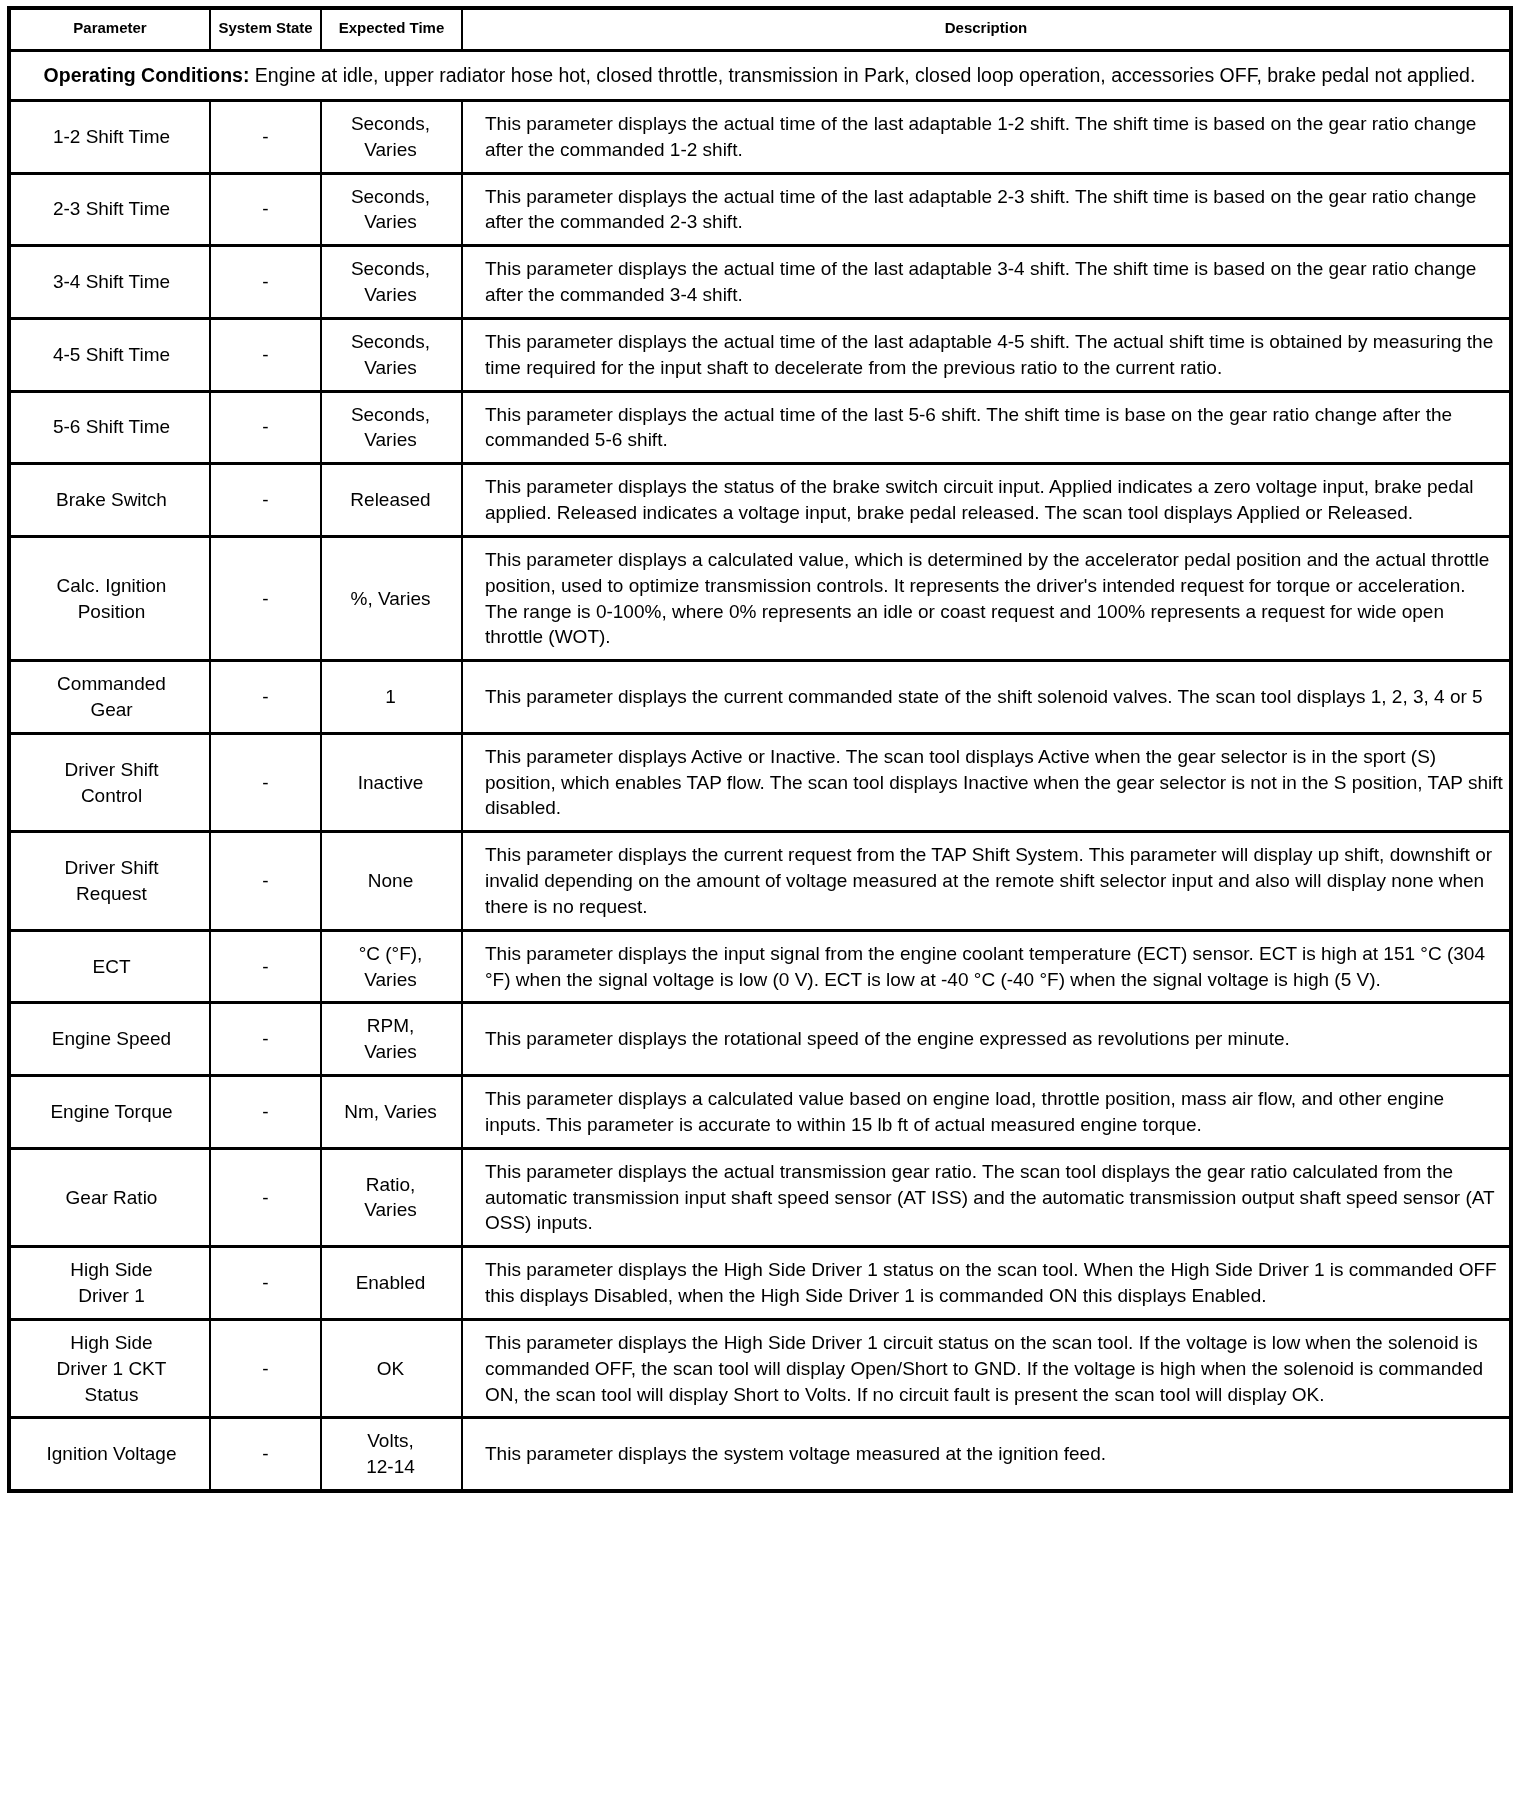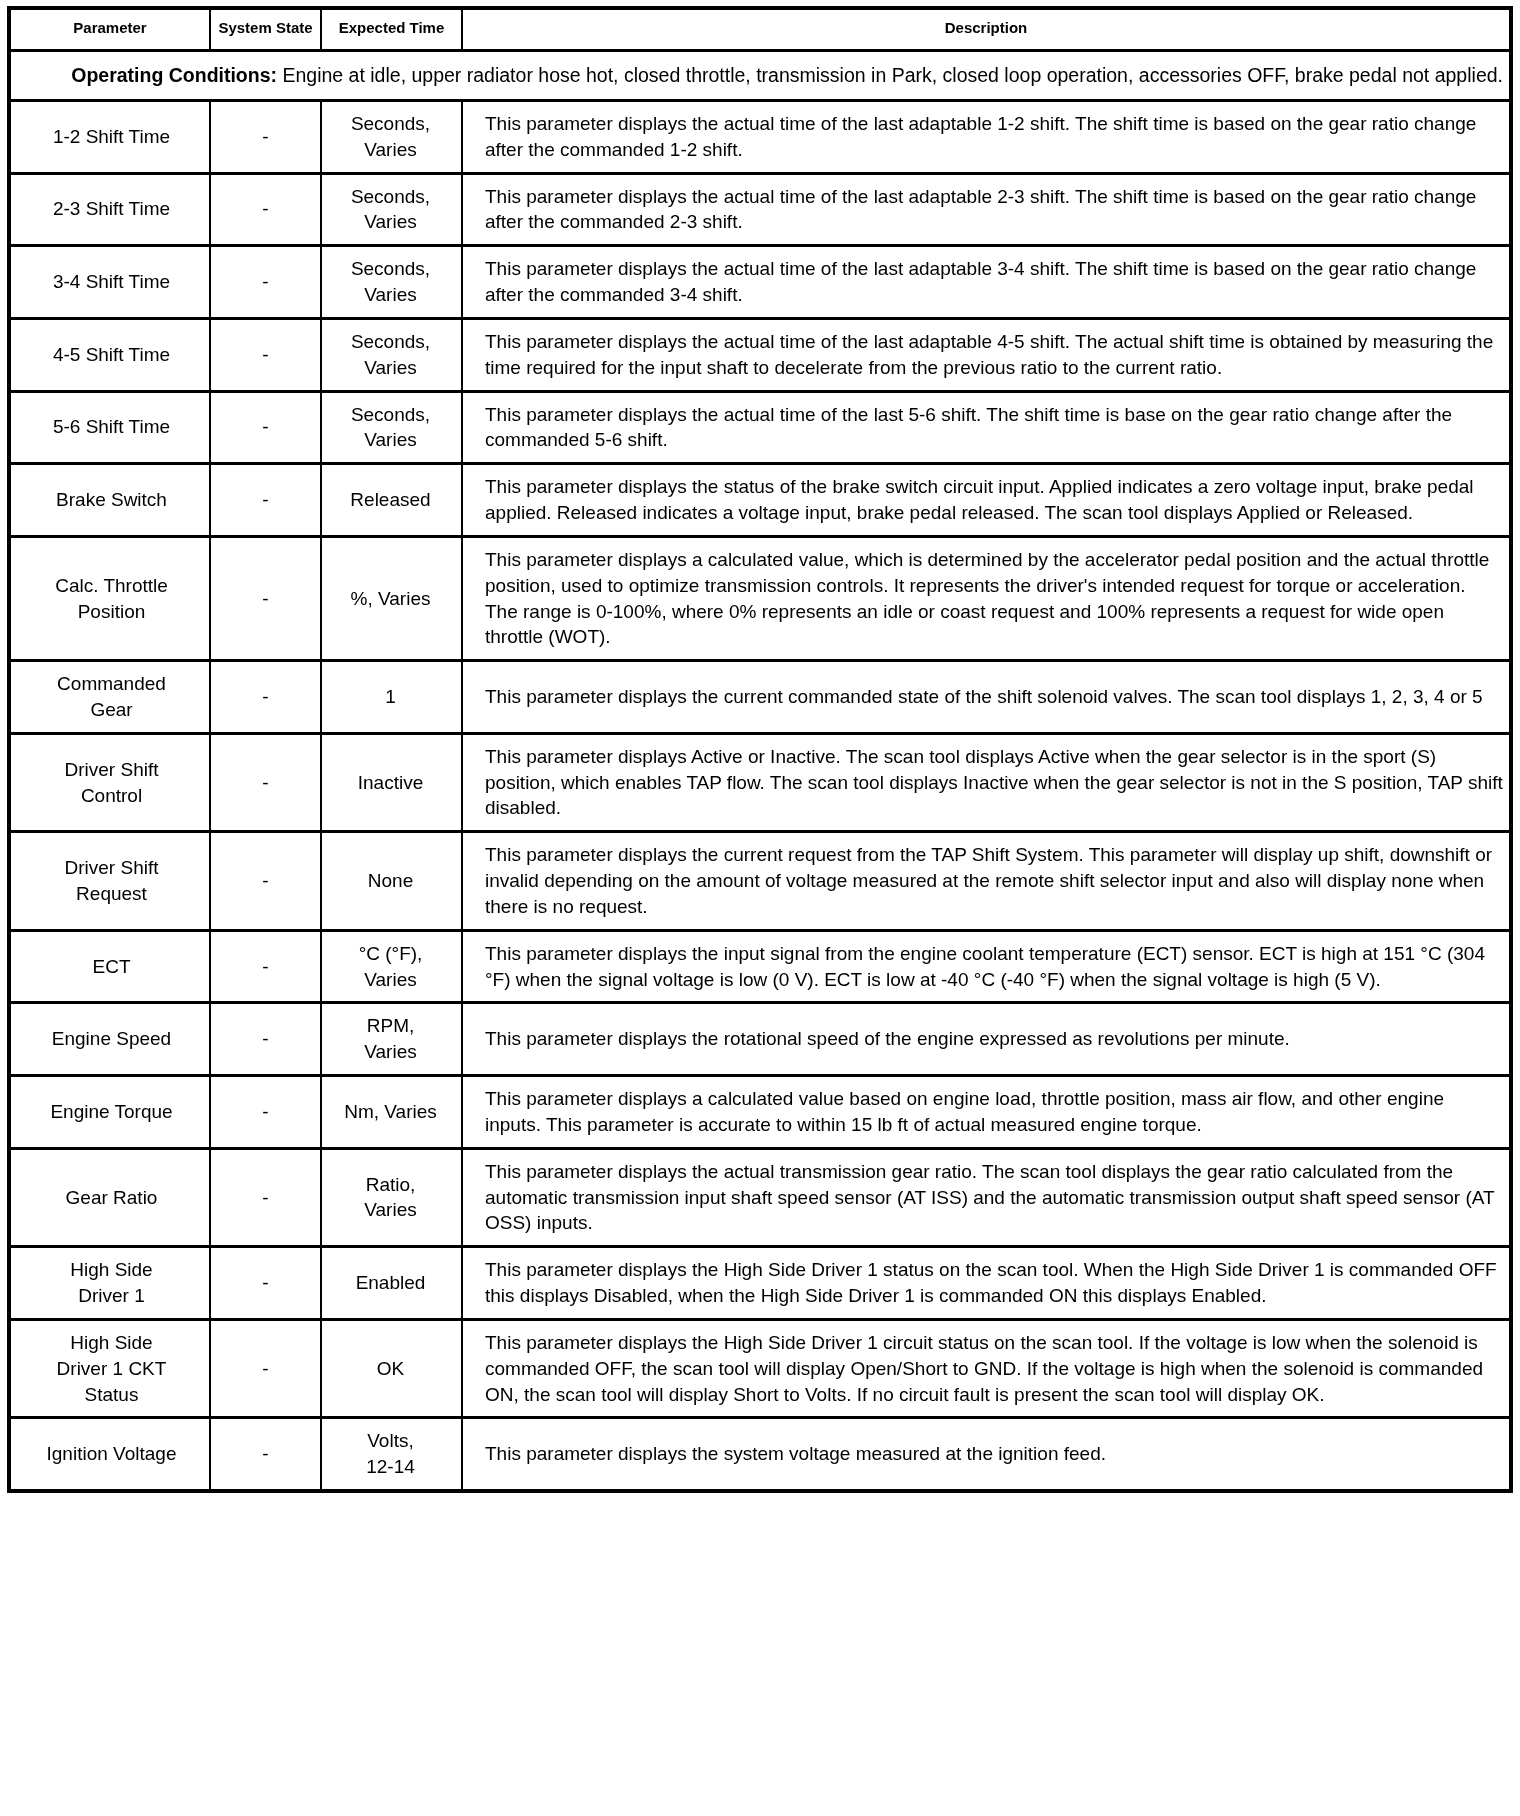--- a/index.html
+++ b/index.html
@@ -51,21 +51,21 @@
     padding-left: 0;
     padding-right: 2px;
     white-space: pre-line;
   }
   td.desc {
     text-align: left;
     padding-left: 22px;
     padding-right: 6px;
   }
   td.opcond {
-    text-align: right;
+    text-align: center;
     padding: 10px 6px 10px 5px;
     font-size: 19.5px;
   }
   .oc-label { font-weight: bold; }
 </style>
 </head>
 <body>
 
 <div class="page">
 
@@ -126,21 +126,21 @@
 Varies</td>
         <td class="desc">This parameter displays the actual time of the last 5-6 shift. The shift time is base on the gear ratio change after the commanded 5-6 shift.</td>
       </tr>
       <tr>
         <td class="param">Brake Switch</td>
         <td class="state">-</td>
         <td class="expected">Released</td>
         <td class="desc">This parameter displays the status of the brake switch circuit input. Applied indicates a zero voltage input, brake pedal applied. Released indicates a voltage input, brake pedal released. The scan tool displays Applied or Released.</td>
       </tr>
       <tr>
-        <td class="param">Calc. Throttle
+        <td class="param">Calc. Ignition
 Position</td>
         <td class="state">-</td>
         <td class="expected">%, Varies</td>
         <td class="desc">This parameter displays a calculated value, which is determined by the accelerator pedal position and the actual throttle position, used to optimize transmission controls. It represents the driver's intended request for torque or acceleration. The range is 0-100%, where 0% represents an idle or coast request and 100% represents a request for wide open throttle (WOT).</td>
       </tr>
       <tr>
         <td class="param">Commanded
 Gear</td>
         <td class="state">-</td>
         <td class="expected">1</td>

